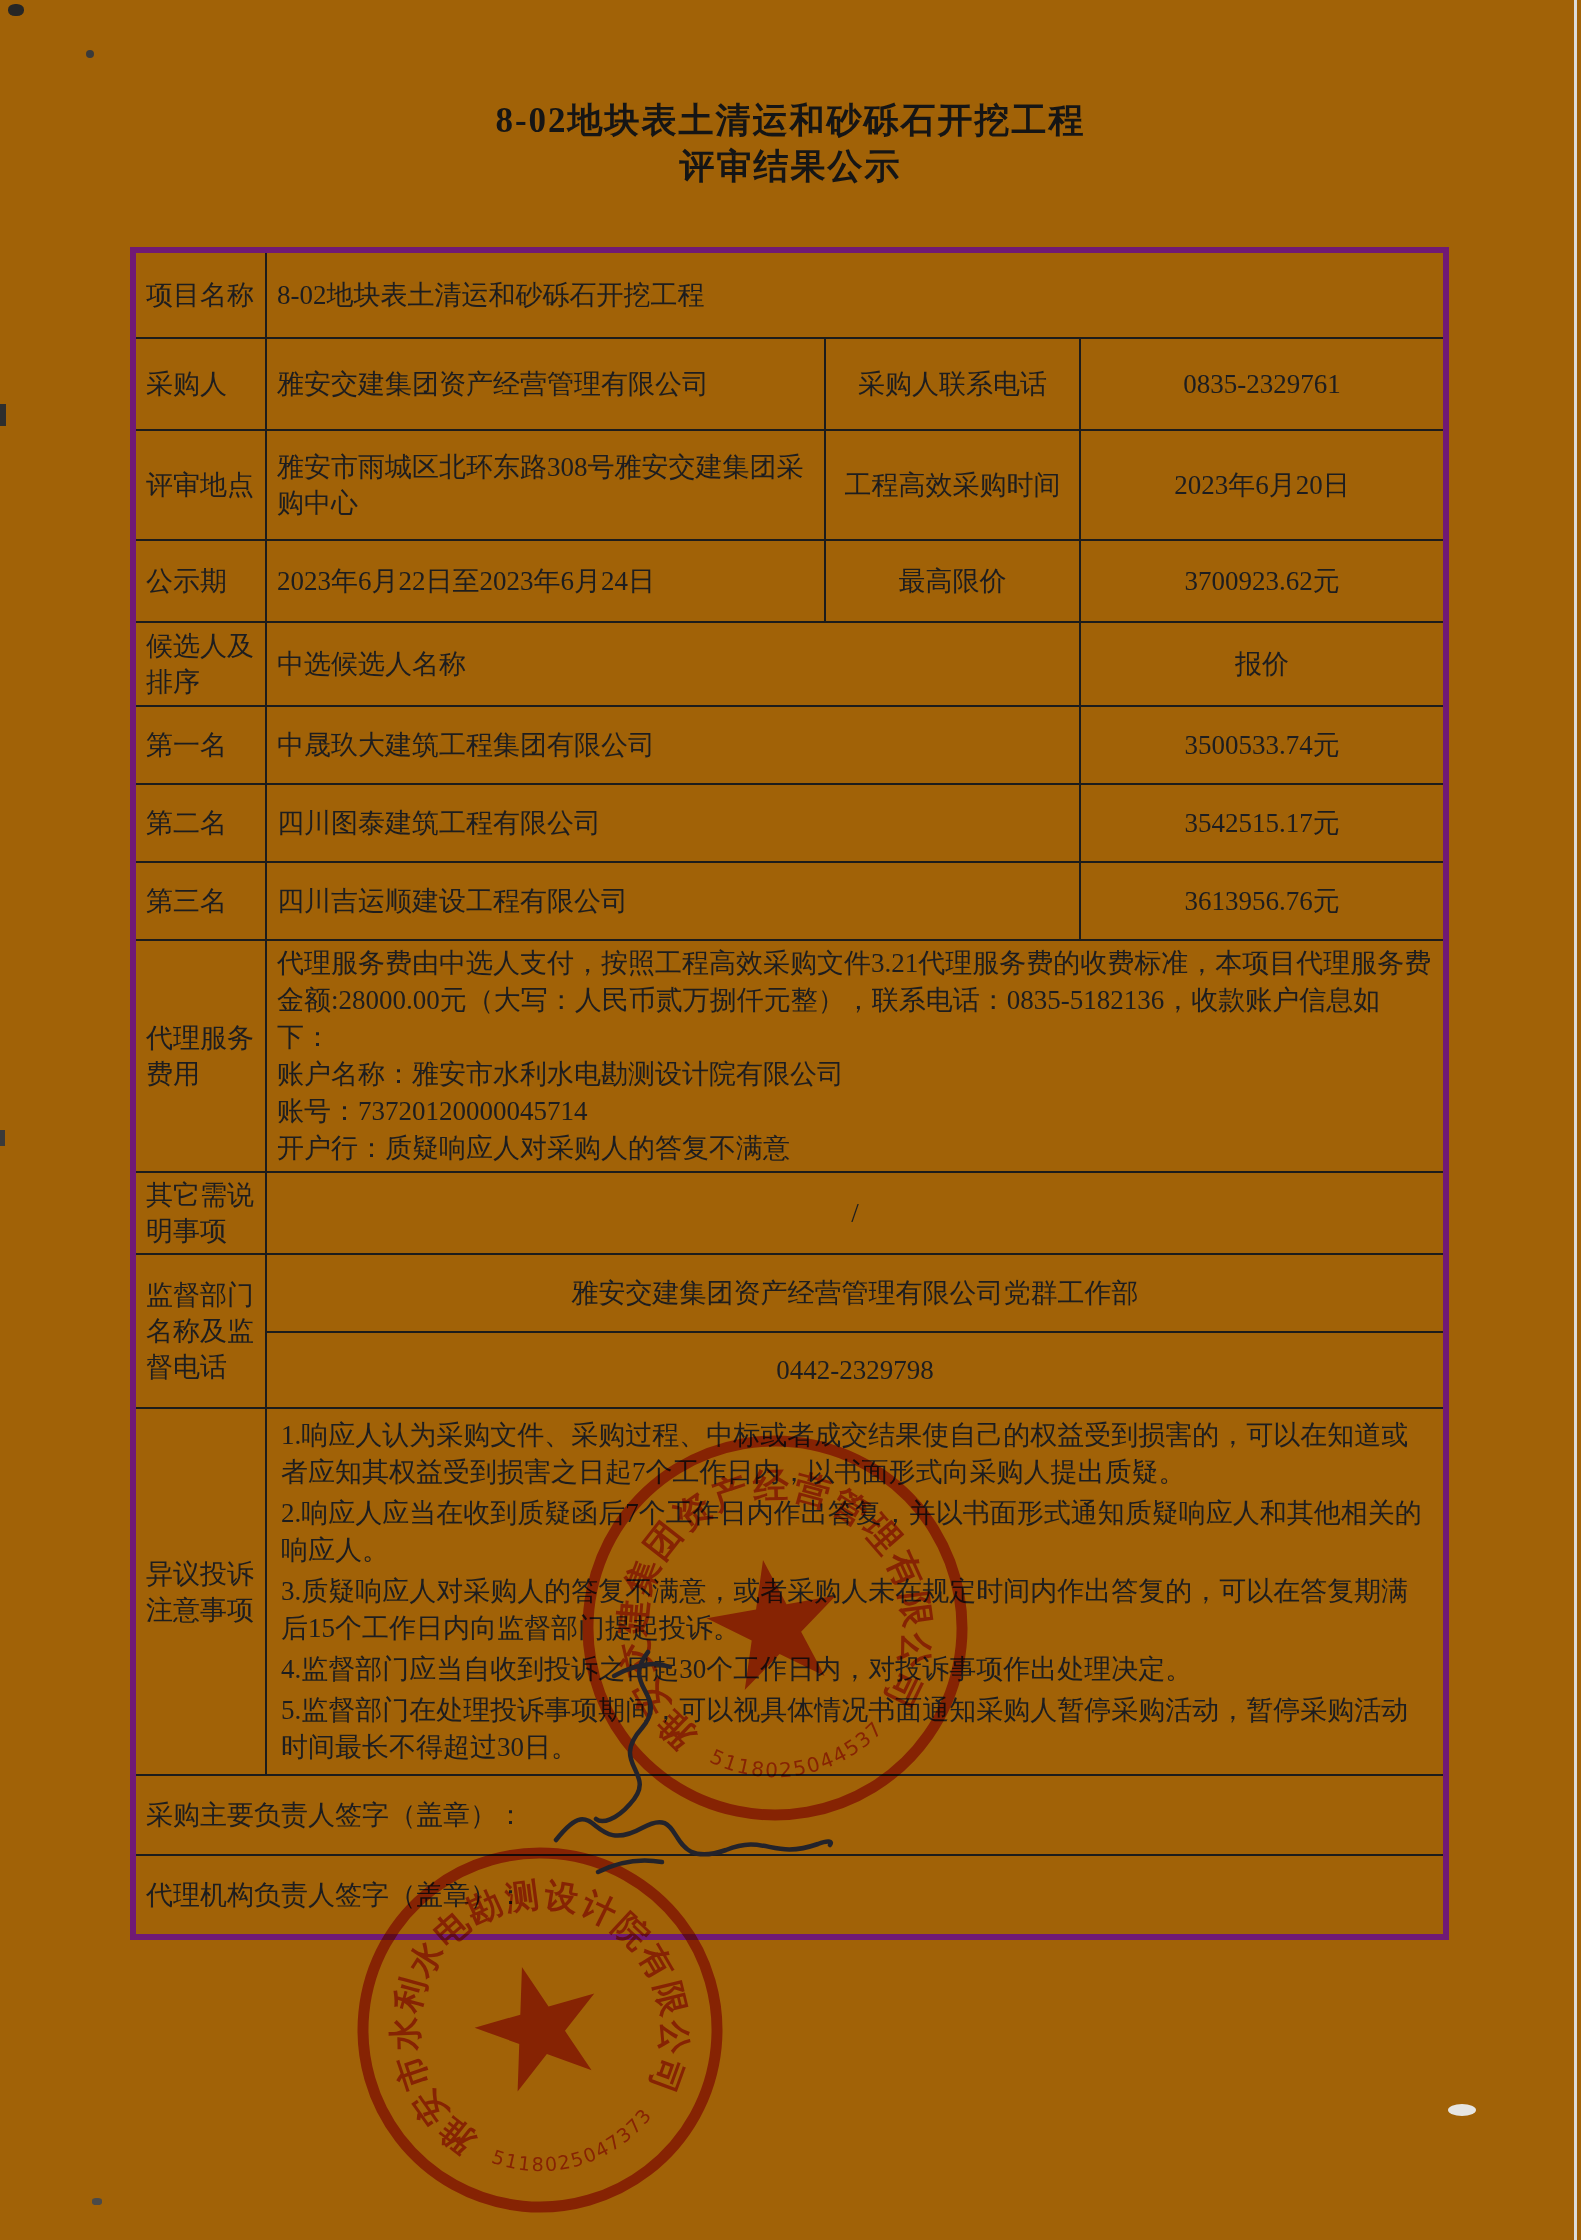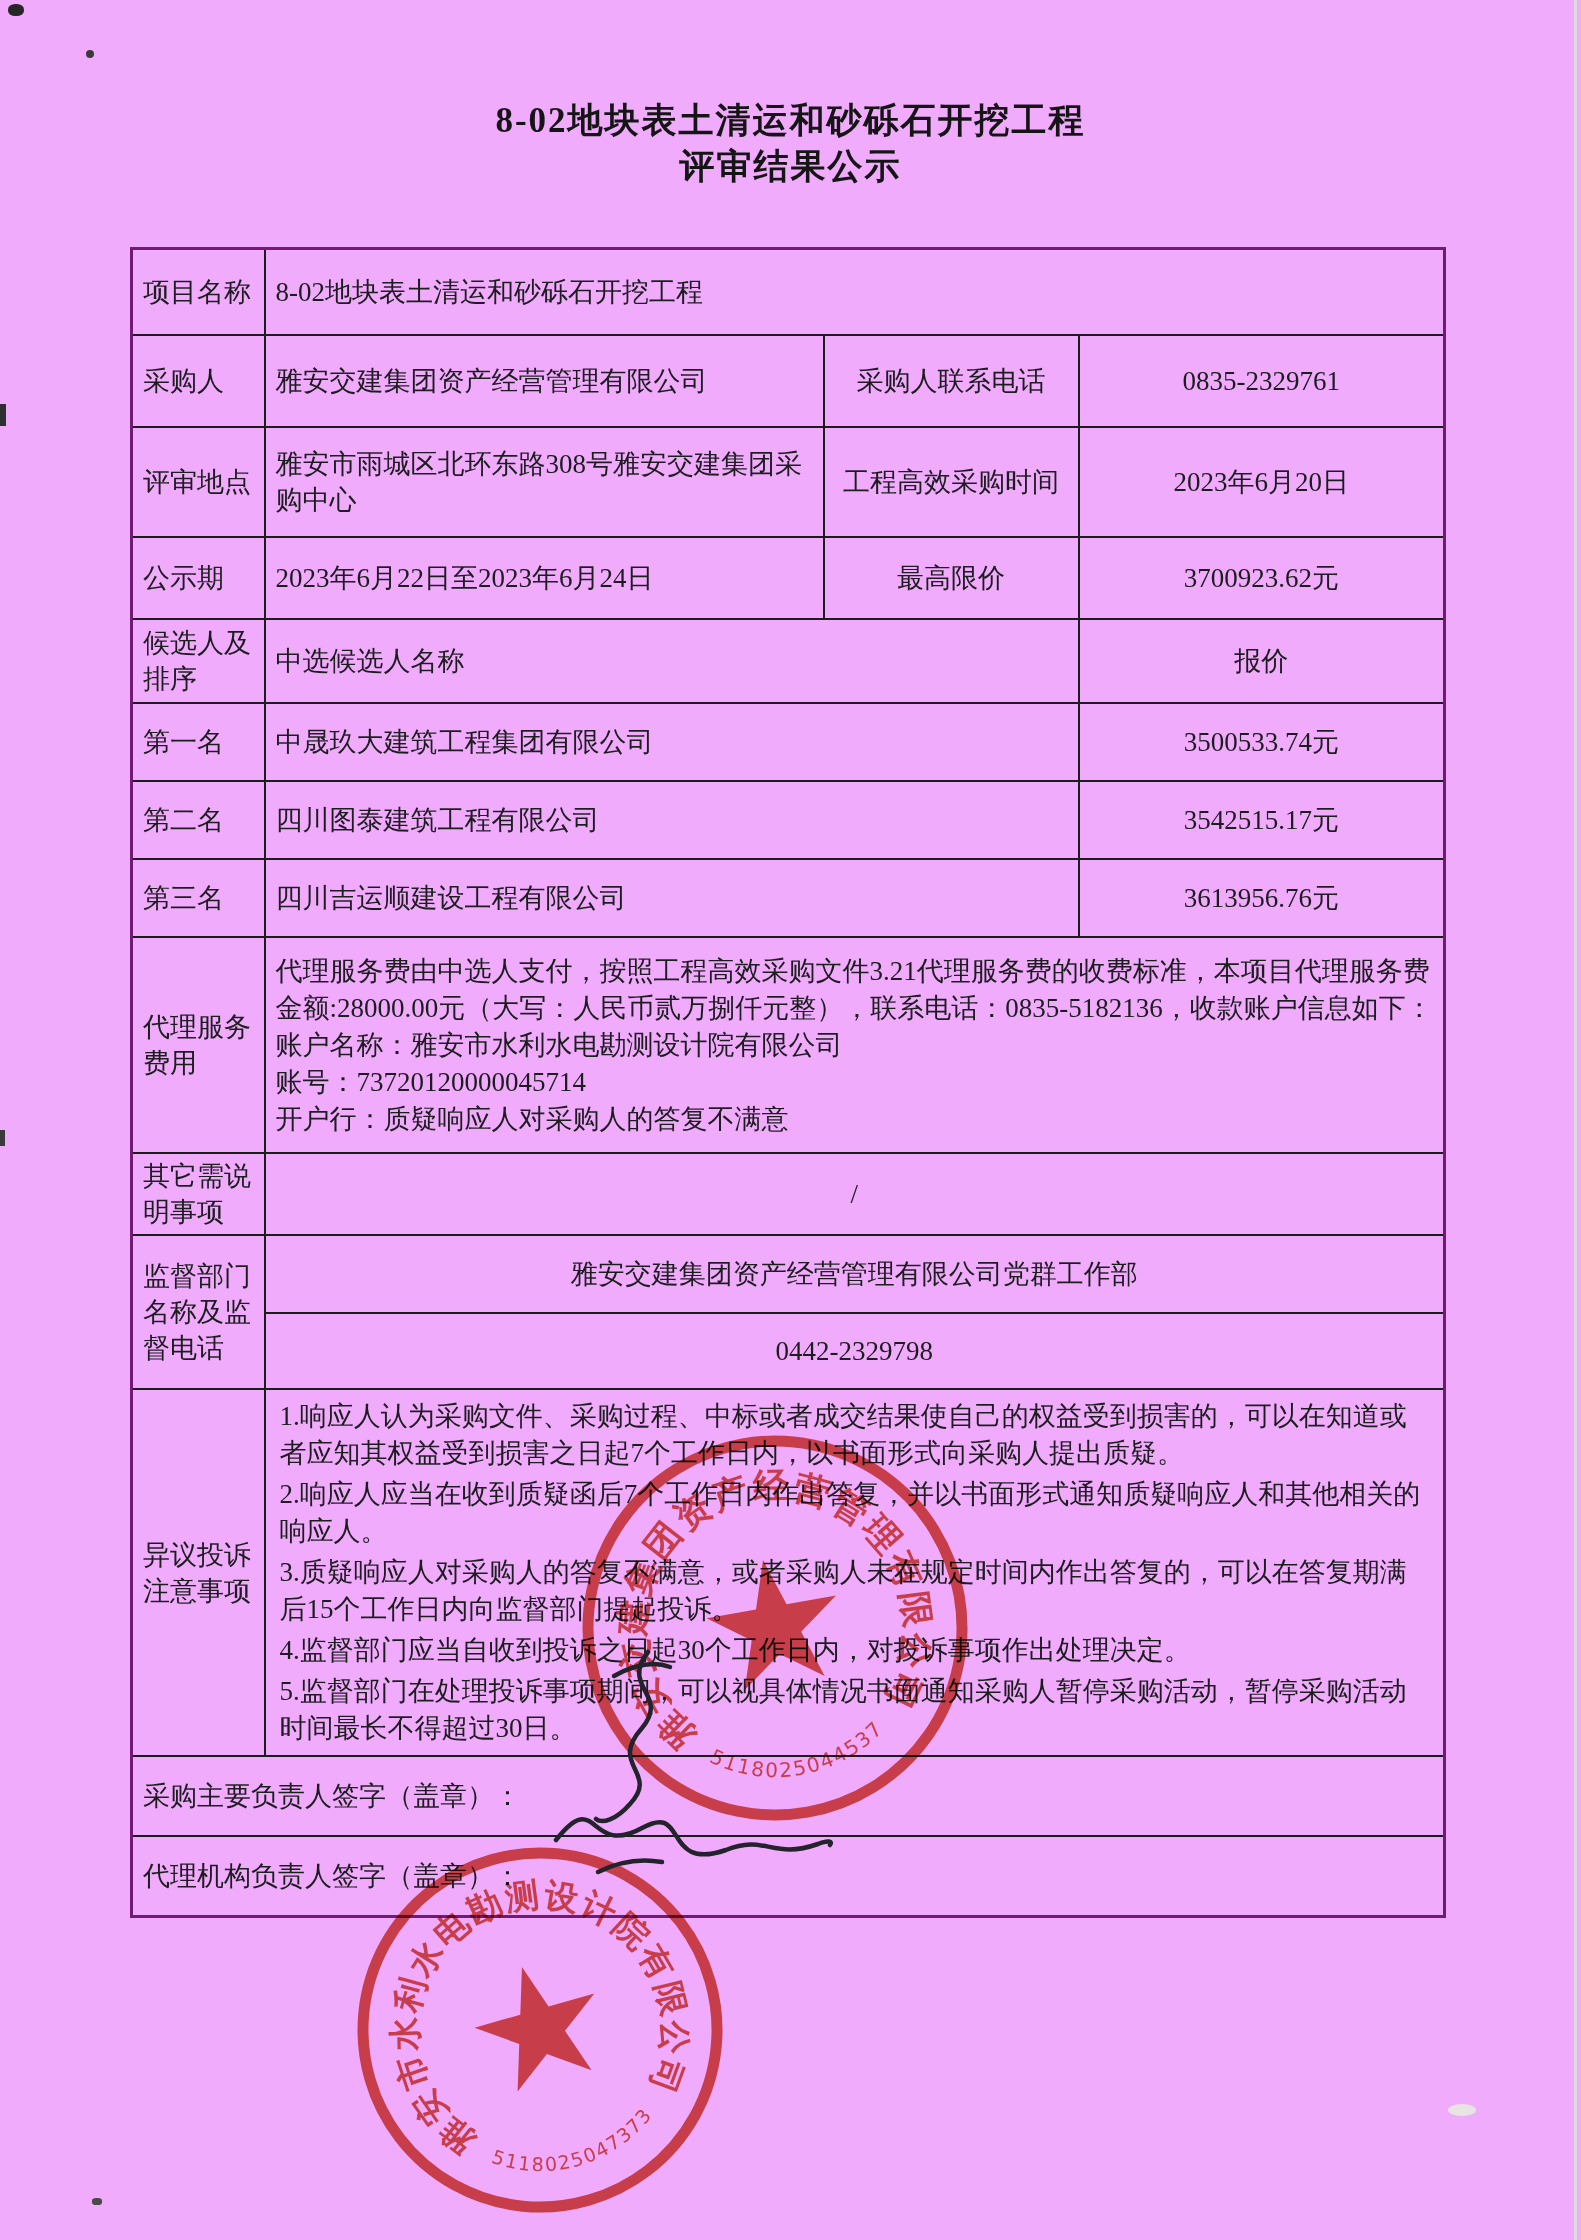--- a/index.html
+++ b/index.html
@@ -4,39 +4,39 @@
 <style>
   html,body{margin:0;padding:0;}
   body{
     width:1581px;height:2240px;position:relative;
     background:#f4f3f1;
     font-family:"Liberation Serif","DejaVu Serif",serif;
     color:#1d1d1f;
     overflow:hidden;
   }
   .page{
-    position:absolute;inset:0;background:#f0abfc;
+    position:absolute;inset:0;background:#a16207;
   }
   
   .title-wrap{position:absolute;top:98px;left:0;width:100%;text-align:center;}
   .title-line{font-size:35px;font-weight:bold;letter-spacing:2px;line-height:46px;color:#151515;}
   
   table.doc{
     position:absolute;left:130px;top:247px;width:1313px;
     border-collapse:collapse;table-layout:fixed;
     font-size:27px;
   }
   table.doc td{
     border:2px solid #1c1c1c;
     padding:4px 10px;
     vertical-align:middle;
     line-height:36px;
     overflow:hidden;
   }
-  table.doc{border:3px solid #701a75;}
+  table.doc{border:6px solid #701a75;}
   td.lbl{padding-left:8px;padding-right:4px;}
   td.val{padding-left:14px;}
   td.ctr{text-align:center;}
   tr.r-project  td{height:76px;}
   tr.r-purchaser td{height:82px;font-family:Liberation Serif, serif;}
   tr.r-review   td{height:100px;}
   tr.r-publicity td{height:72px;}
   tr.r-candhead td{height:74px;}
   tr.r-cand     td{height:68px;}
   tr.r-agency   td{height:206px;}

